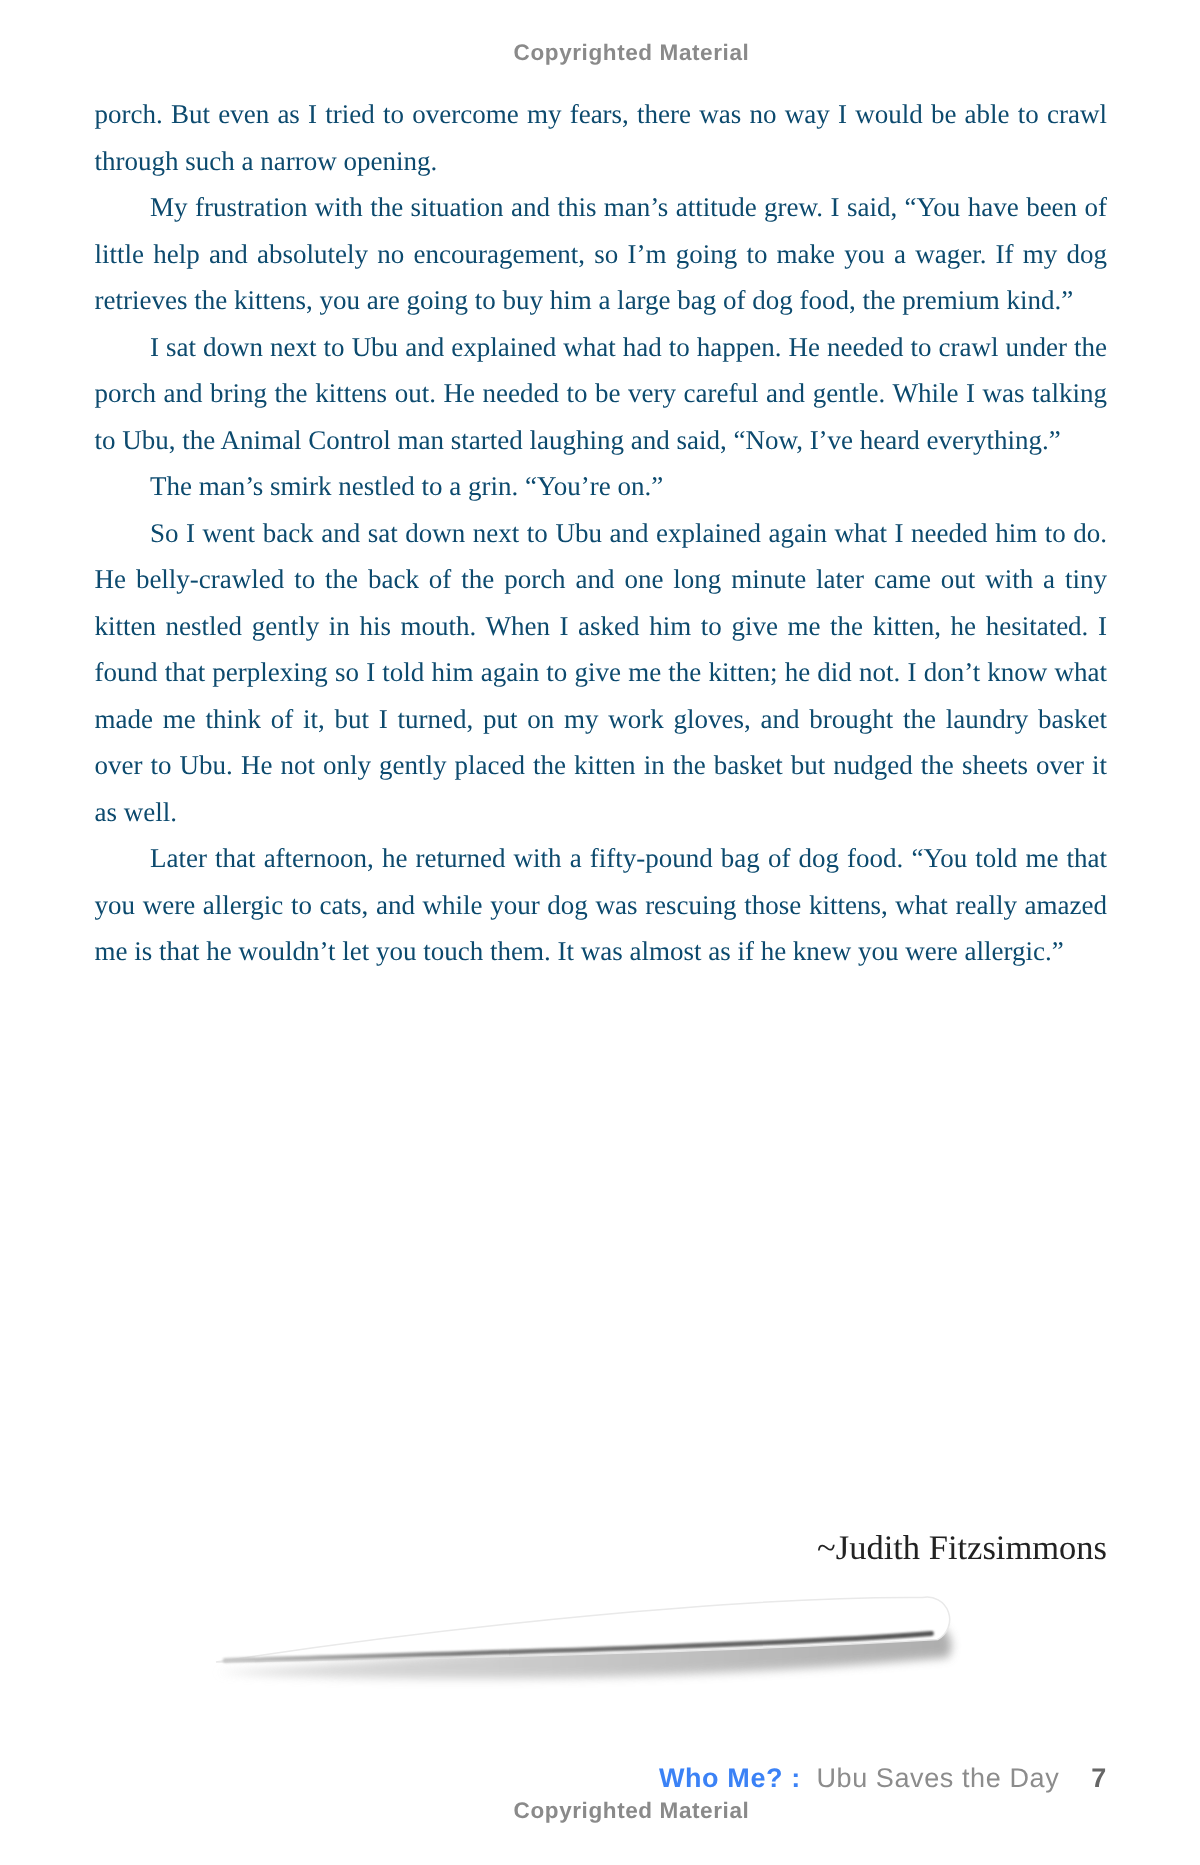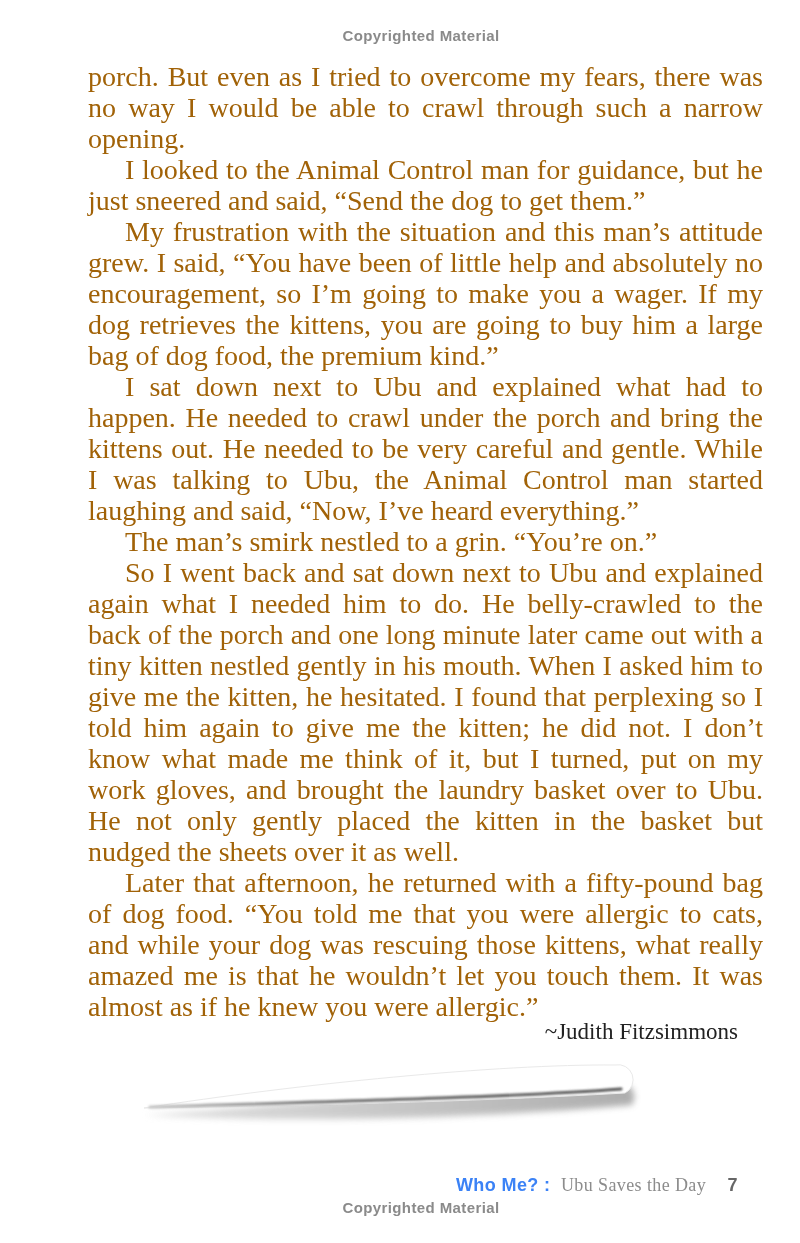--- a/index.html
+++ b/index.html
@@ -28,25 +28,24 @@
     margin-left: 42px;
   }
   .copyright-top { top: 27px; }
   .copyright-bottom { top: 1199px; }
 
   .body-text {
     position: absolute;
     top: 61px;
     left: 63px;
     width: 675px;
-    font-size: 28px;
+    font-size: 18px;
     line-height: 31px;
-    color: #a16207;
+    color: #0c4a6e;
     text-align: justify;
-    margin-left: 25px;
   }
   .body-text p {
     margin: 0;
     padding: 0;
   }
   .body-text p.indented {
     text-indent: 37px;
   }
 
   .attribution {
@@ -80,38 +79,36 @@
     white-space: nowrap;
   }
   .rf-book {
     font-weight: bold;
     color: #3b82f6;
   }
   .rf-chapter {
     font-weight: normal;
     color: #8c8c8c;
     margin-left: 5px;
-    font-family: Liberation Serif, serif;
   }
   .rf-page {
     font-weight: bold;
     color: #666666;
     margin-left: 16px;
   }
 </style>
 </head>
 <body>
 
 <div class="page">
 
   <div class="copyright-banner copyright-top">Copyrighted Material</div>
 
   <div class="body-text">
     <p>porch. But even as I tried to overcome my fears, there was no way I would be able to crawl through such a narrow opening.</p>
-    <p class="indented">I looked to the Animal Control man for guidance, but he just sneered and said, “Send the dog to get them.”</p>
     <p class="indented">My frustration with the situation and this man’s attitude grew. I said, “You have been of little help and absolutely no encouragement, so I’m going to make you a wager. If my dog retrieves the kittens, you are going to buy him a large bag of dog food, the premium kind.”</p>
     <p class="indented">I sat down next to Ubu and explained what had to happen. He needed to crawl under the porch and bring the kittens out. He needed to be very careful and gentle. While I was talking to Ubu, the Animal Control man started laughing and said, “Now, I’ve heard everything.”</p>
     <p class="indented">The man’s smirk nestled to a grin. “You’re on.”</p>
     <p class="indented">So I went back and sat down next to Ubu and explained again what I needed him to do. He belly-crawled to the back of the porch and one long minute later came out with a tiny kitten nestled gently in his mouth. When I asked him to give me the kitten, he hesitated. I found that perplexing so I told him again to give me the kitten; he did not. I don’t know what made me think of it, but I turned, put on my work gloves, and brought the laundry basket over to Ubu. He not only gently placed the kitten in the basket but nudged the sheets over it as well.</p>
     <p class="indented">Later that afternoon, he returned with a fifty-pound bag of dog food. “You told me that you were allergic to cats, and while your dog was rescuing those kittens, what really amazed me is that he wouldn’t let you touch them. It was almost as if he knew you were allergic.”</p>
   </div>
 
   <div class="attribution">~Judith Fitzsimmons</div>
 
   <div class="swoosh-wrap">

